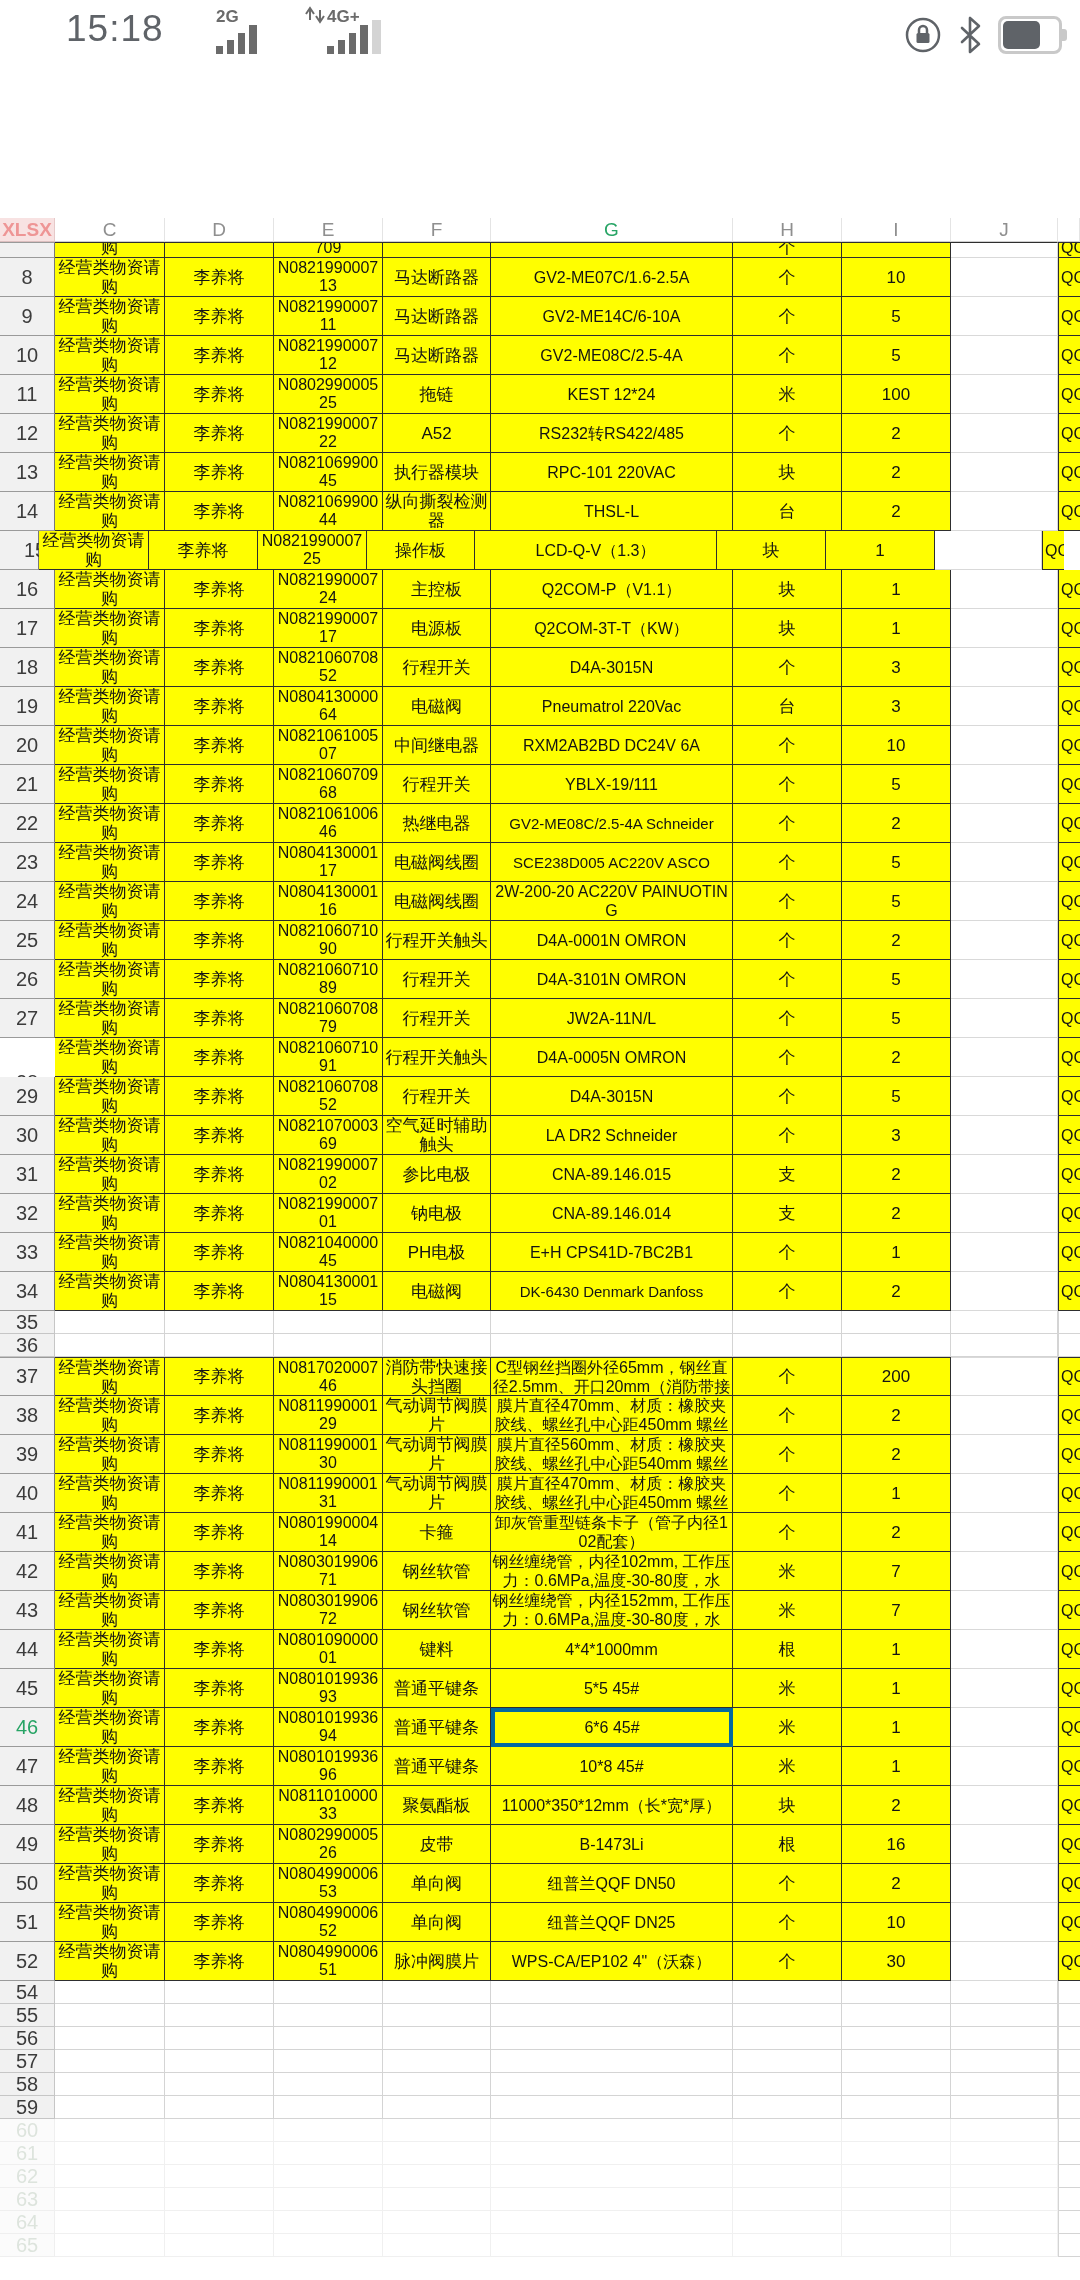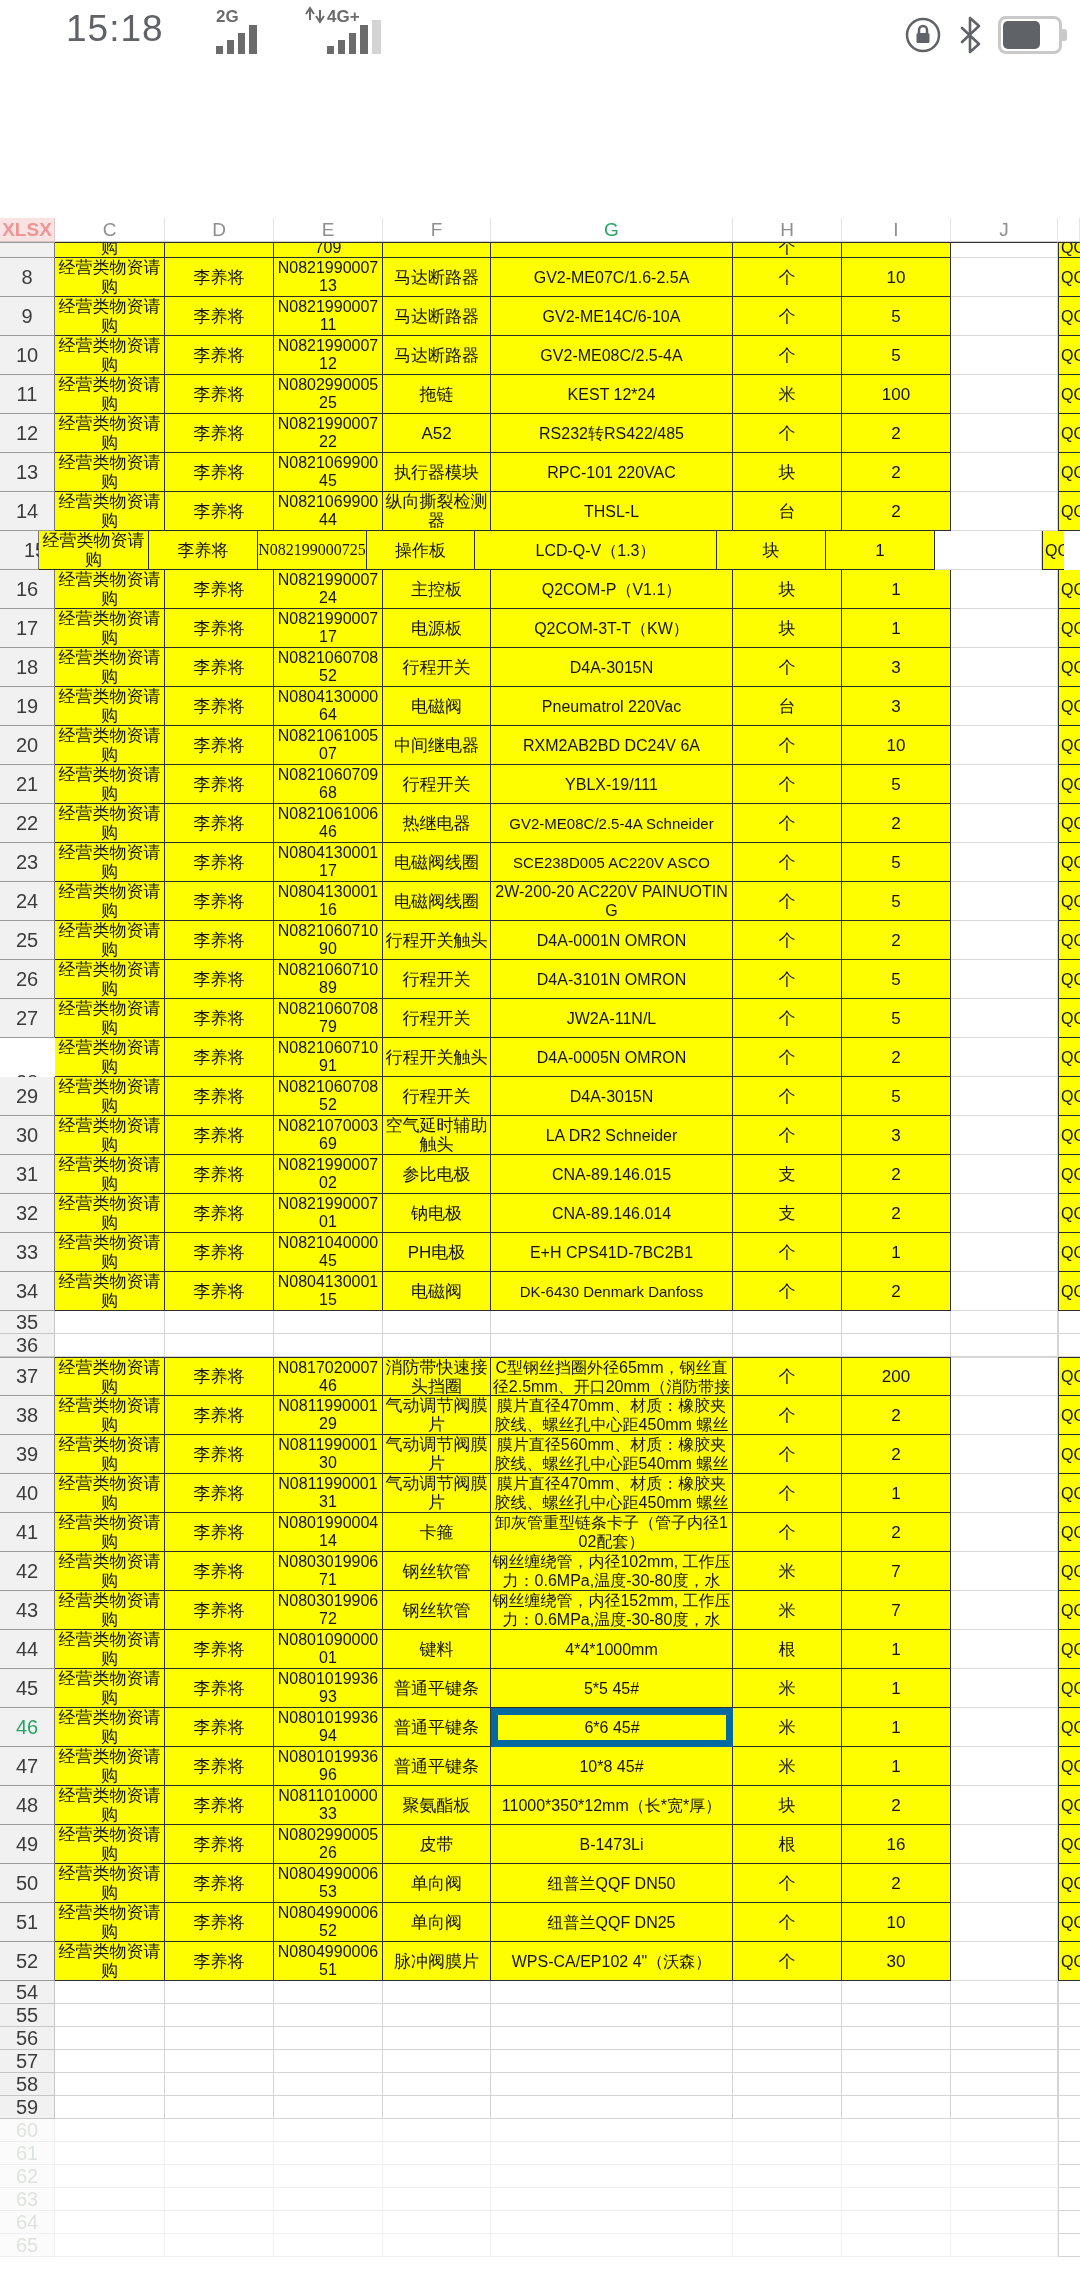--- a/index.html
+++ b/index.html
@@ -43,21 +43,21 @@
   .row.data .y{background:#fffe00;}
   .gut{box-sizing:border-box;width:55px;background:#f1f1f1;color:#3c3c3c;font-size:20px;
        display:flex;align-items:center;justify-content:center;
        border-right:1px solid #787878;border-bottom:1px solid #9a9a9a;}
   .gut.selrow{color:#27a465;}
   .cC{word-break:break-all;padding:0 1px;}
   .cE{font-size:16px;word-break:break-all;line-height:18px;}
   .cG{font-size:16px;white-space:nowrap;}
   .cG.g2{white-space:normal;word-break:break-all;font-size:16px;line-height:19px;align-items:center;}
   .cG.gtight{font-size:15px;}
-  .cG.sel{border:7px solid #0369a1;}
+  .cG.sel{border:4px solid #0369a1;}
   .cF{word-break:break-all;padding:0 1px;}
   .cJ{border-right:1px solid #d9d9d9;border-bottom:1px solid #d9d9d9;background:#fff;}
   .cK{border-left:1px solid #2e2e2e;border-right:none;justify-content:flex-start;font-size:16px;padding-left:2px;white-space:nowrap;}
   .row.empty .cell{border-color:#d4d4d4;background:#fff;}
   .row.empty .gut{border-color:#c6c6c6;}
   .row.bs .cell{border-top:1px solid #2e2e2e;}
   .row.bs .cJ{border-top:1px solid #d9d9d9;}
   .row.bs .gut{border-top:1px solid #9a9a9a;}
   .row.pr .cell{border-top:1px solid #2e2e2e;align-items:flex-end;}
   .row.pr .gut{border-top:1px solid #9a9a9a;}
@@ -221,21 +221,21 @@
           <div class="cell cG y" style="width: 242px;">THSL-L</div>
           <div class="cell cH y" style="width: 109px;">台</div>
           <div class="cell cI y" style="width: 109px;">2</div>
           <div class="cell cJ" style="width: 107px;"></div>
           <div class="cell cK y" style="width: 22px;">QC</div>
         </div>
         <div class="row data">
           <div class="gut" style="width: 39px; padding-left: 32px;">15</div>
           <div class="cell cC y" style="width: 110px;">经营类物资请购</div>
           <div class="cell cD y" style="width: 109px;">李养将</div>
-          <div class="cell cE y" style="width: 109px; font-family: Liberation Serif, serif;">N082199000725</div>
+          <div class="cell cE y" style="width: 109px;">N082199000725</div>
           <div class="cell cF y" style="width: 108px;">操作板</div>
           <div class="cell cG y" style="width: 242px;">LCD-Q-V（1.3）</div>
           <div class="cell cH y" style="width: 109px;">块</div>
           <div class="cell cI y" style="width: 109px;">1</div>
           <div class="cell cJ" style="width: 107px;"></div>
           <div class="cell cK y" style="width: 22px;">QC</div>
         </div>
         <div class="row data">
           <div class="gut" style="width: 55px;">16</div>
           <div class="cell cC y" style="width: 110px;">经营类物资请购</div>

